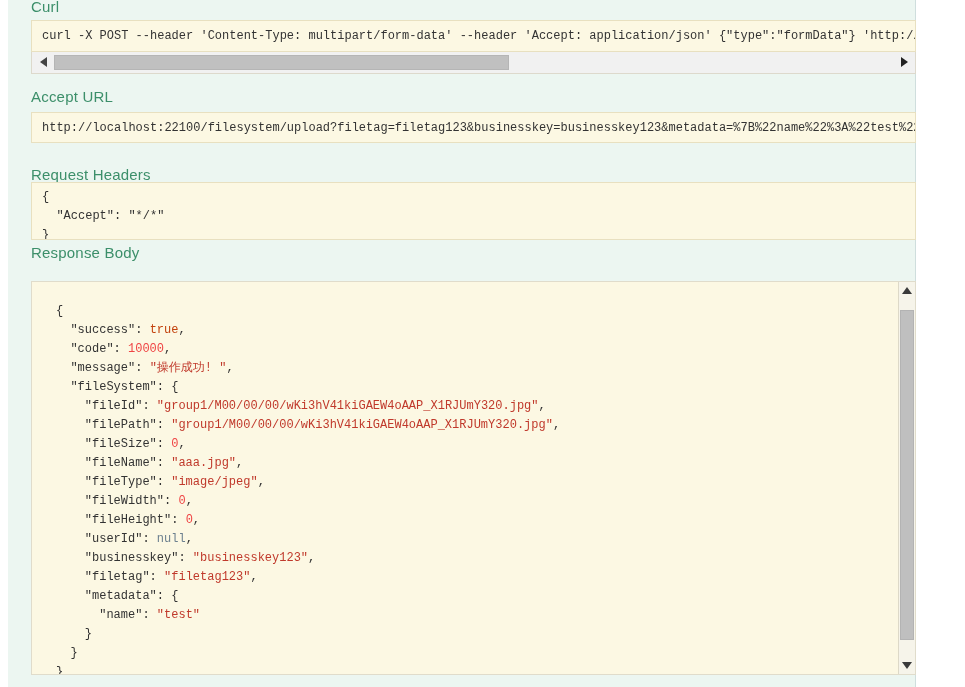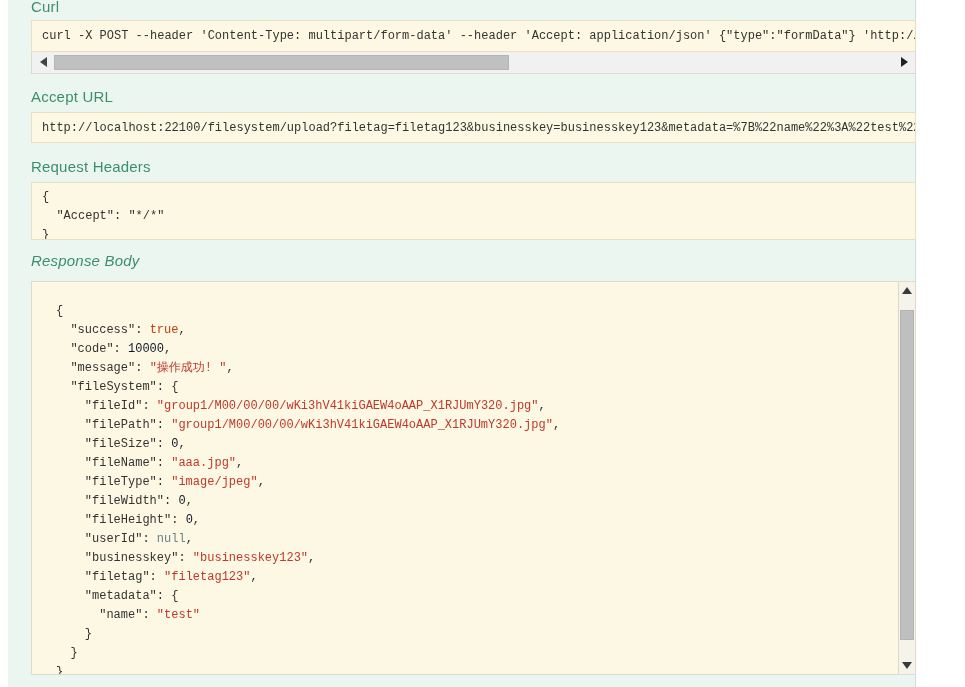--- a/index.html
+++ b/index.html
@@ -135,52 +135,52 @@
     height: 31px;
   }
   #request-url-line {
     position: absolute;
     left: 10px;
     top: 6px;
     white-space: nowrap;
   }
 
   
-  #request-headers-title { top: 158px; }
+  #request-headers-title { top: 166px; }
   #request-headers-panel {
     top: 182px;
     width: 885px;
     height: 58px;
   }
   #request-headers-body {
     position: absolute;
     left: 10px;
     top: 5px;
   }
 
   
-  #response-body-title { top: 252px; font-style: italic; }
+  #response-body-title { top: 244px; }
   #response-body-panel {
     top: 281px;
     width: 885px;
     height: 394px;
     background: #fcf8e3;
     border: 1px solid #e0dccb;
   }
   #response-body-code {
     position: absolute;
     left: 24px;
     top: 8px;
     line-height: 19px;
   }
 
   
   .jk  { color: #333333; }             
   .jstr{ color: #c0392b; }             
-  .jnum{ color: #0f172a; }             
+  .jnum{ color: #ef4444; }             
   .jbool{ color: #c2410c; }            
   .jnull{ color: #6b7f8e; }             
 
   
   #response-scrollbar {
     position: absolute;
     right: 0px;
     top: 0px;
     width: 17px;
     height: 392px;

